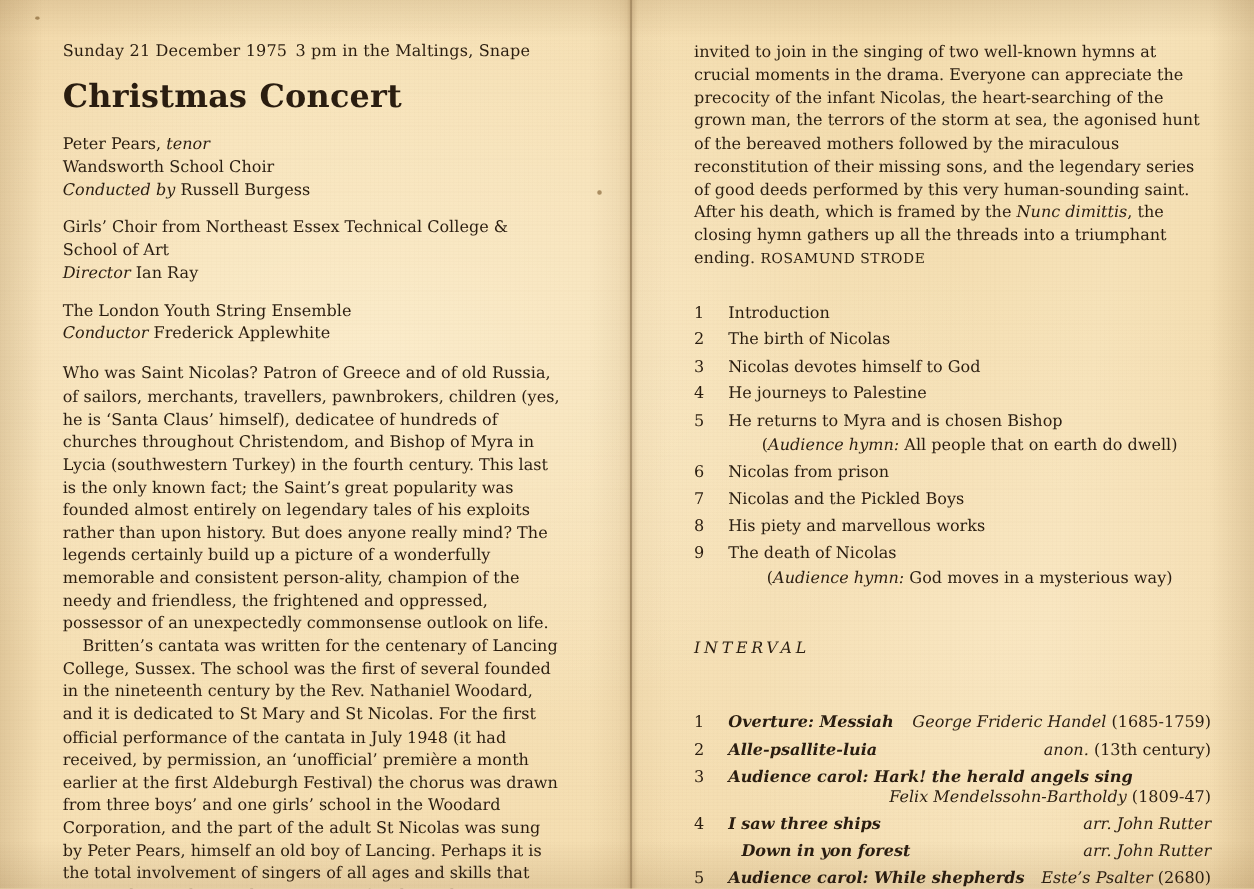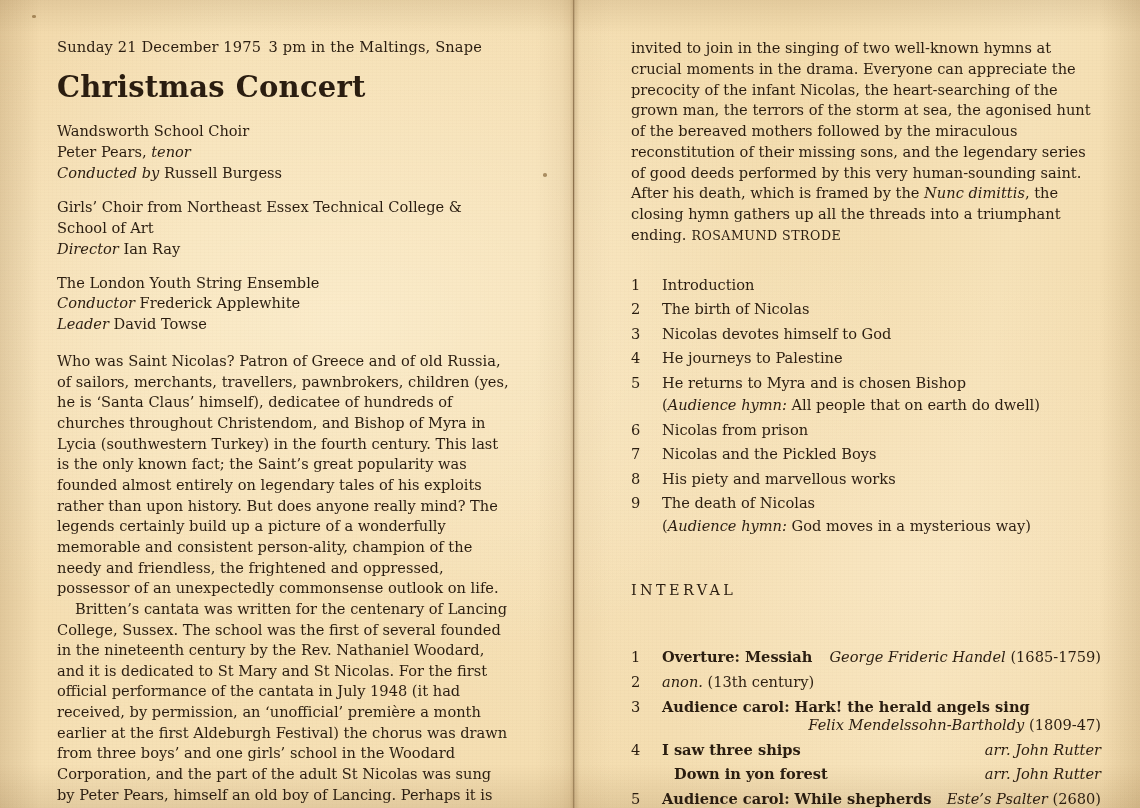--- a/index.html
+++ b/index.html
@@ -165,40 +165,42 @@
   }
   .mv-row {
     display: flex;
     align-items: baseline;
     margin-bottom: 7.5px;
   }
   .mv-num { width: 31px; flex: 0 0 31px; }
   .mv-title { flex: 1; }
   .mv-hymn {
     margin: -2px 0 7.5px 31px;
+    text-align: center;
   }
   .mv-hymn i { font-style: italic; }
 
   .interval {
     margin-top: 48px;
+    font-style: italic;
     font-size: 14.4px;
     letter-spacing: 3.4px;
   }
 
   .prog {
     margin-top: 50px;
     font-size: 14.6px;
   }
   .pg-row {
     display: flex;
     align-items: baseline;
     margin-bottom: 8px;
   }
   .pg-num { width: 31px; flex: 0 0 31px; }
-  .pg-title { font-weight: bold; flex: 1; padding-right: 10px; }
+  .pg-title { font-weight: bold; flex: 1; padding-right: 10px; font-style: italic; }
   .pg-credit { font-style: italic; white-space: nowrap; text-align: right; }
   .pg-credit .yr { font-style: normal; }
   .pg-credit-line {
     text-align: right;
     font-style: italic;
     margin: 1px 0 8px 0;
   }
   .pg-credit-line .yr { font-style: normal; }
   .pg-row.sub { margin-top: -1px; gap: 12px; }
 </style>
@@ -220,34 +222,33 @@
       <span class="where">3 pm in the Maltings, Snape</span>
     </div>
 
     <div class="title">
       <span>Christmas</span><span class="gap"></span><span>Concert</span>
     </div>
 
     <div class="credits">
 
       <div class="block">
+        <div><span>Peter Pears, </span><i>tenor</i></div>
         <div>Wandsworth School Choir</div>
-        <div><span>Peter Pears, </span><i>tenor</i></div>
         <div><i>Conducted by</i><span> Russell Burgess</span></div>
       </div>
 
       <div class="block">
         <div>Girls’ Choir from Northeast Essex Technical College &amp; School of Art</div>
         <div><i>Director</i><span> Ian Ray</span></div>
       </div>
 
       <div class="block">
         <div>The London Youth String Ensemble</div>
         <div><i>Conductor</i><span> Frederick Applewhite</span></div>
-        <div><i>Leader</i><span> David Towse</span></div>
       </div>
 
 
     </div>
 
 
     <div class="prose">
       <p>Who was Saint Nicolas? Patron of Greece and of old Russia, of sailors, merchants, travellers, pawnbrokers, children (yes, he is ‘Santa Claus’ himself), dedicatee of hundreds of churches throughout Christendom, and Bishop of Myra in Lycia (southwestern Turkey) in the fourth century. This last is the only known fact; the Saint’s great popularity was founded almost entirely on legendary tales of his exploits rather than upon history. But does anyone really mind? The legends certainly build up a picture of a wonderfully memorable and consistent person-ality, champion of the needy and friendless, the frightened and oppressed, possessor of an unexpectedly commonsense outlook on life.</p>
       <p class="indent">Britten’s cantata was written for the centenary of Lancing College, Sussex. The school was the first of several founded in the nineteenth century by the Rev. Nathaniel Woodard, and it is dedicated to St Mary and St Nicolas. For the first official performance of the cantata in July 1948 (it had received, by permission, an ‘unofficial’ première a month earlier at the first Aldeburgh Festival) the chorus was drawn from three boys’ and one girls’ school in the Woodard Corporation, and the part of the adult St Nicolas was sung by Peter Pears, himself an old boy of Lancing. Perhaps it is the total involvement of singers of all ages and skills that causes this work to make its impact, for the audience too is</p>
     </div>
@@ -316,20 +317,21 @@
     <div class="prog">
 
       <div class="pg-row">
         <span class="pg-num">1</span>
         <span class="pg-title">Overture: Messiah</span>
         <span class="pg-credit"><span>George Frideric Handel</span><span class="yr"> (1685-1759)</span></span>
       </div>
 
       <div class="pg-row">
         <span class="pg-num">2</span>
+        <span class="pg-title">Alle-psallite-luia</span>
         <span class="pg-credit"><span>anon.</span><span class="yr"> (13th century)</span></span>
       </div>
 
       <div class="pg-row" style="margin-bottom:0;">
         <span class="pg-num">3</span>
         <span class="pg-title">Audience carol: Hark! the herald angels sing</span>
       </div>
       <div class="pg-credit-line"><span>Felix Mendelssohn-Bartholdy</span><span class="yr"> (1809-47)</span></div>
 
       <div class="pg-row">

